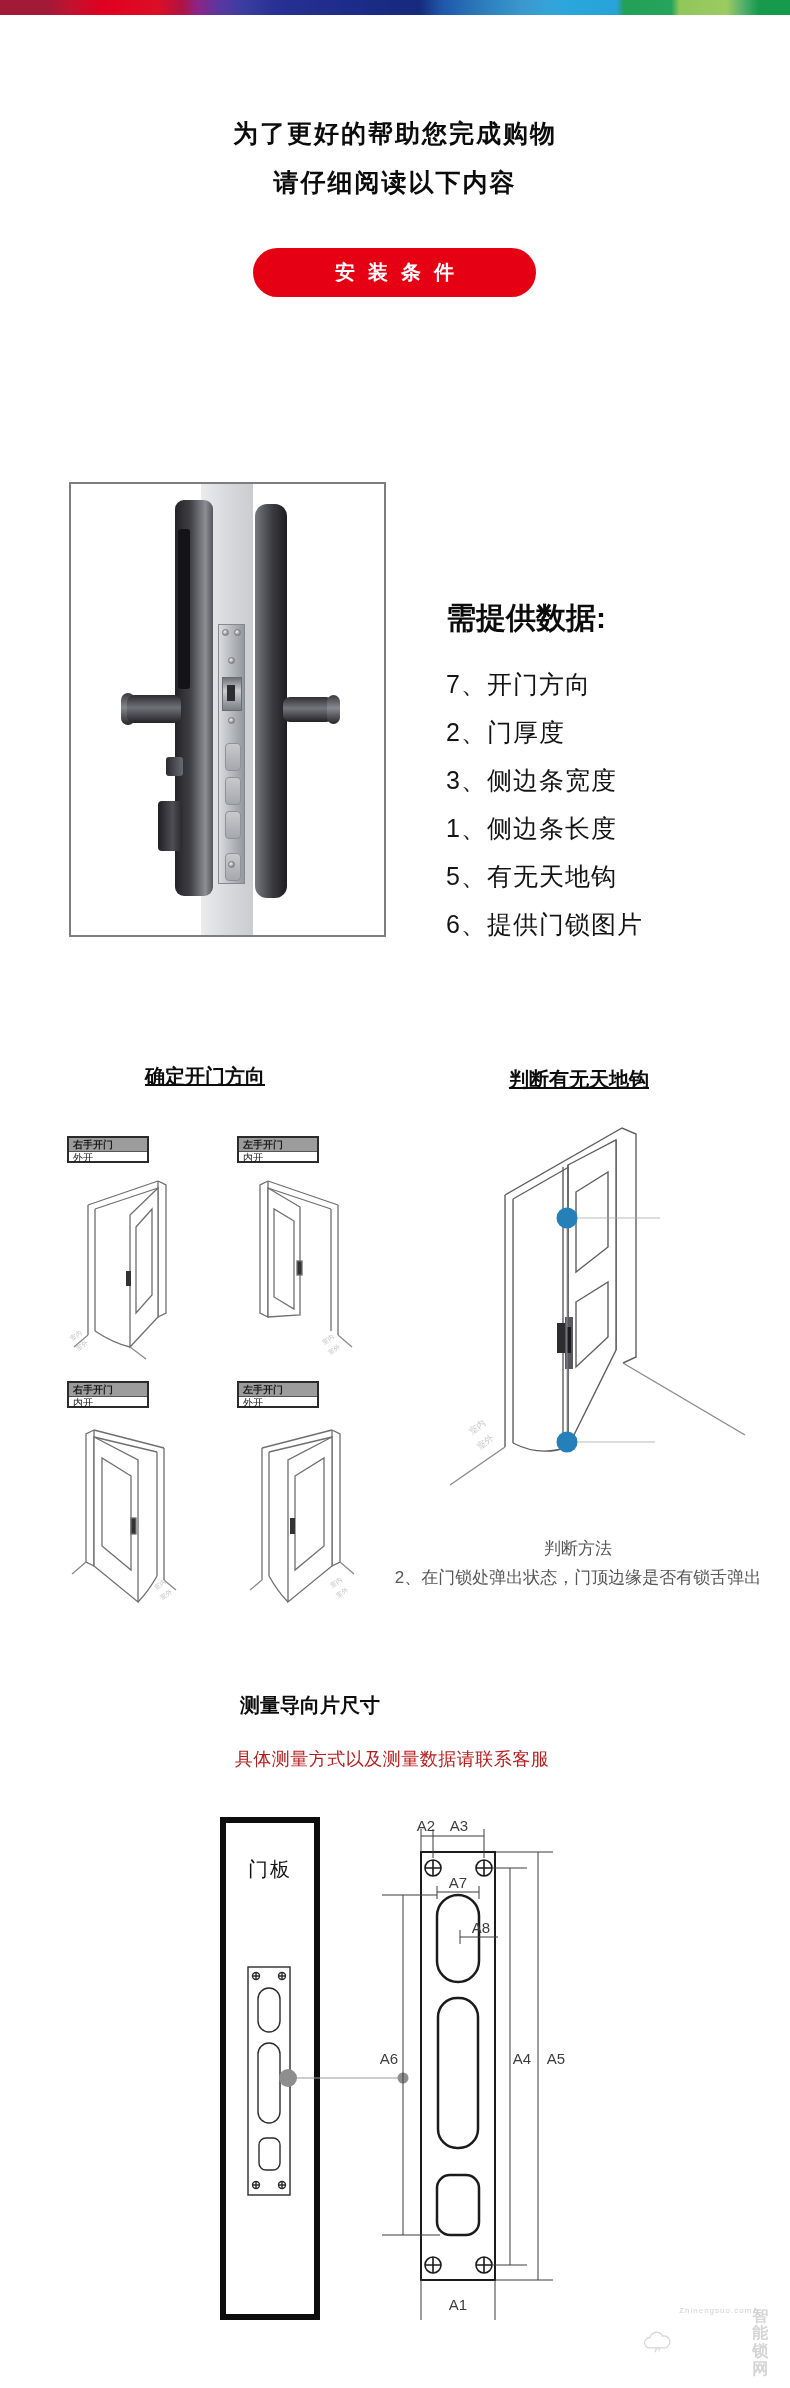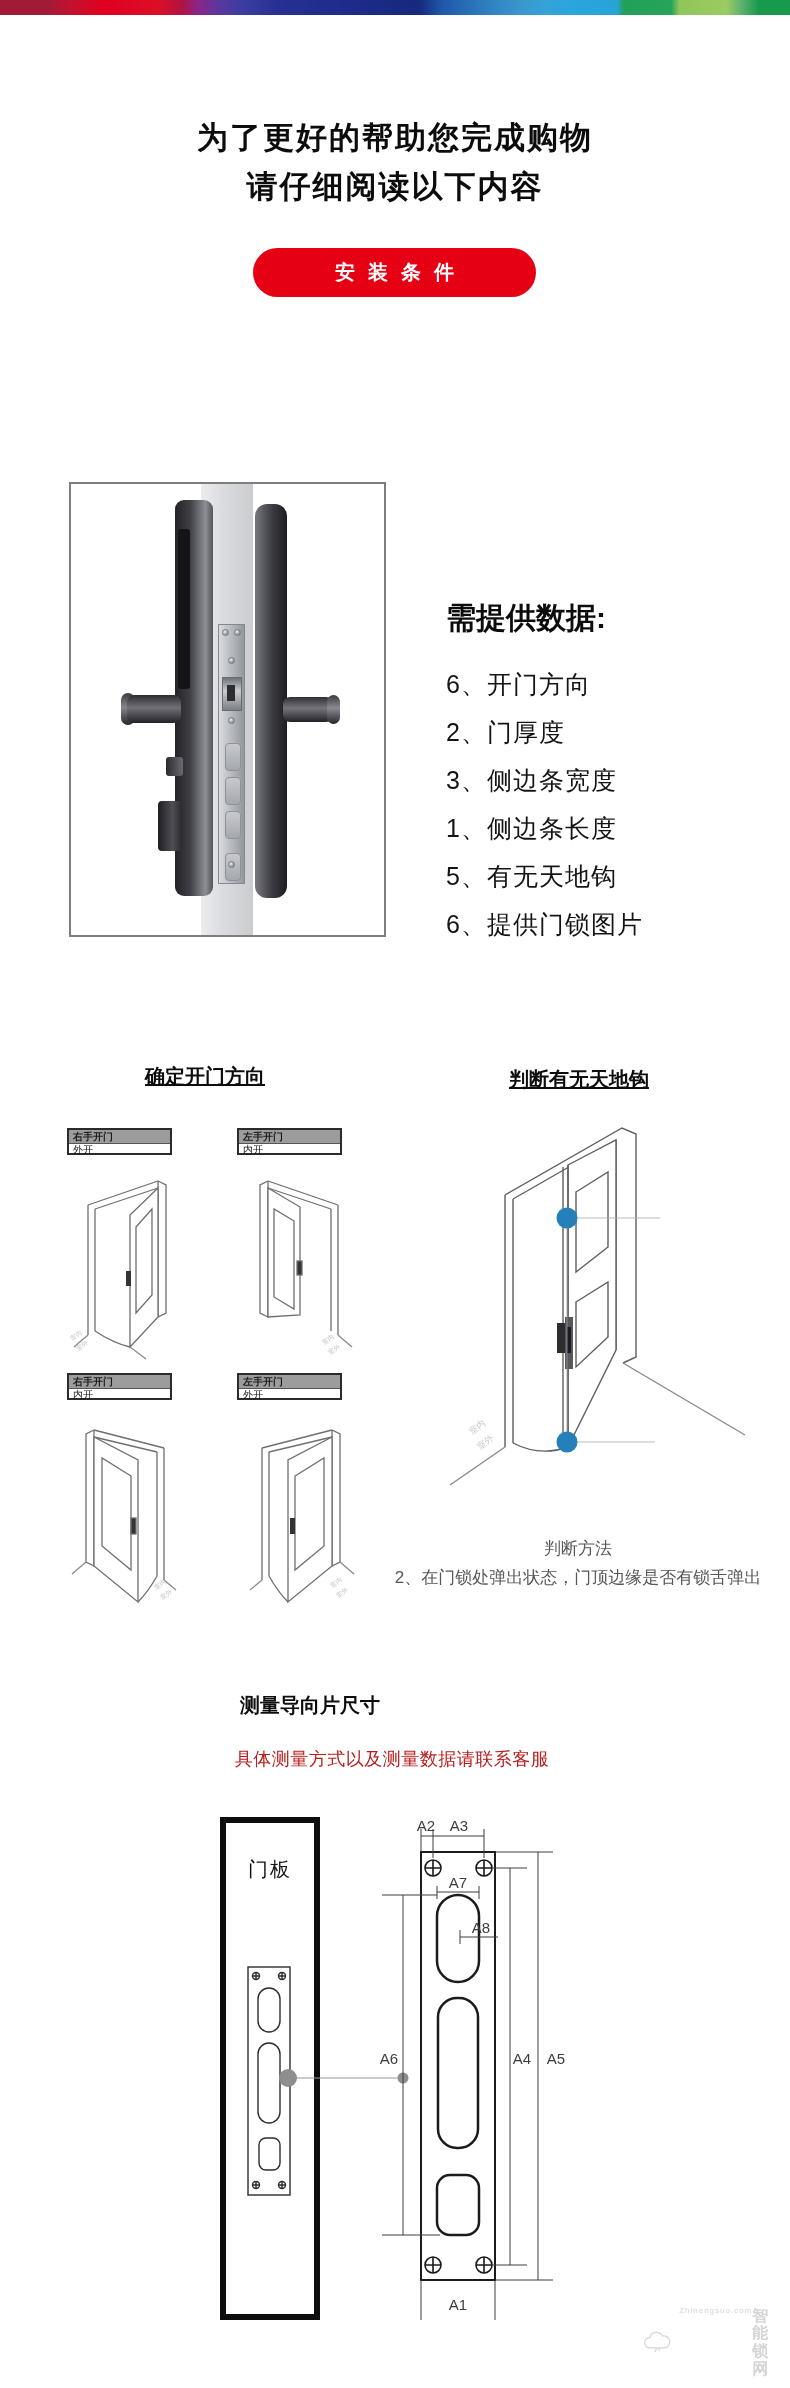--- a/index.html
+++ b/index.html
@@ -9,21 +9,21 @@
 
   
   .top-bar{left:0;top:0;width:790px;height:15px;
     background:linear-gradient(90deg,
       #a11a38 0%,#a11a38 6%,#c2122e 9%,#e00020 13%,#dc0e26 20%,#b01340 23%,
       #8c2488 25%,#5638a0 28%,#3a3da0 31%,#283093 35%,#1d2c8a 44%,#172a80 50%,
       #16297d 53%,#1f58aa 56%,#2b74b8 60%,#2e82c0 62%,#3b97cc 66%,#35a2d8 69%,
       #2ba6dd 72%,#28a3da 78%,#22a058 79%,#27a45c 85%,#90c65a 86%,#9bcb62 92%,
       #57b06d 94%,#189a4c 96%,#189a4c 100%);}
 
-  .intro-line{left:0;width:790px;text-align:center;font-size:31px;font-weight:700;color:#0c0c0c;letter-spacing:2px;}
+  .intro-line{left:0;width:790px;text-align:center;font-size:25px;font-weight:700;color:#0c0c0c;letter-spacing:2px;}
   .badge{left:253px;top:248px;width:283px;height:49px;background:#e60014;border-radius:25px;
     color:#fff;font-size:20px;font-weight:700;letter-spacing:13px;text-align:center;line-height:49px;text-indent:13px;}
 
   .product-box{left:69px;top:482px;width:317px;height:455px;border:2px solid #7e7e7e;box-sizing:border-box;background:#fff;overflow:hidden;}
   .pb{position:absolute;}
   .door-strip{left:130px;top:0;width:52px;height:100%;background:linear-gradient(90deg,#ececee,#dadbdf 45%,#cbccd0);}
   .lock-left{left:104px;top:16px;width:38px;height:396px;border-radius:9px;
     background:linear-gradient(90deg,#232327,#3f3f45 40%,#8d8d95 80%,#55555c);}
   .lock-left-window{left:107px;top:45px;width:12px;height:160px;background:#141416;border-radius:3px;}
   .lock-right{left:184px;top:20px;width:32px;height:394px;border-radius:12px;
@@ -42,21 +42,21 @@
   .handle-right-cap{left:256px;top:211px;width:13px;height:29px;border-radius:7px;background:linear-gradient(180deg,#3a3a3f,#8a8a92 45%,#26262a);}
   .knob{left:95px;top:273px;width:17px;height:19px;background:linear-gradient(90deg,#2a2a2e,#6a6a72);border-radius:3px;}
   .cylinder{left:87px;top:317px;width:24px;height:50px;background:linear-gradient(90deg,#1e1e22,#4e4e55 60%,#2a2a2e);border-radius:4px;}
 
   .dn-title{left:446px;top:598px;font-size:30px;font-weight:700;color:#0c0c0c;}
   .dn-list{left:446px;top:668px;list-style:none;margin:0;padding:0;}
   .dn-list li{font-size:25px;color:#141414;height:30px;margin-bottom:18px;letter-spacing:1px;}
 
   .sec-title{font-size:20px;font-weight:700;color:#0d0d0d;text-align:center;text-decoration:underline;}
 
-  .cell-box{width:105px;height:27px;border:2px solid #2b2b2b;box-sizing:border-box;background:#fff;}
+  .cell-box{width:82px;height:27px;border:2px solid #2b2b2b;box-sizing:border-box;background:#fff;margin-top:8px;}
   .cell-box .hd{height:13px;background:#9c9c9c;border-bottom:1px solid #555;font-size:10px;font-weight:700;color:#1b1b1b;line-height:13px;padding-left:4px;}
   .cell-box .bd{height:12px;font-size:10px;color:#161616;line-height:12px;padding-left:4px;}
 
   .method{left:378px;top:1500px;width:400px;text-align:center;color:#575757;font-size:17px;line-height:29px;margin-top:34px;}
 
   .m-title{left:240px;top:1692px;width:300px;text-align:left;font-size:20px;font-weight:700;color:#0d0d0d;}
   .m-sub{left:192px;top:1747px;width:400px;text-align:center;font-size:18px;color:#b91c1c;letter-spacing:0.5px;}
 
   .watermark{left:642px;top:2316px;width:146px;height:52px;display:flex;align-items:center;gap:5px;}
   .wm-text{display:flex;flex-direction:row;line-height:1.1;}
@@ -98,21 +98,21 @@
       <div class="pb slot-btn" style="top:118px;"></div>
       <div class="pb slot-btn" style="top:152px;"></div>
       <div class="pb slot-btn" style="top:186px;"></div>
       <div class="pb slot-btn" style="top:228px;"></div>
       <div class="pb screw" style="left:9px;top:236px;"></div>
     </div>
   </div>
 
   <div class="abs dn-title">需提供数据:</div>
   <ul class="abs dn-list">
-    <li>6、开门方向</li>
+    <li>7、开门方向</li>
     <li>2、门厚度</li>
     <li>3、侧边条宽度</li>
     <li>1、侧边条长度</li>
     <li>5、有无天地钩</li>
     <li>6、提供门锁图片</li>
   </ul>
 
   <div class="abs sec-title" style="left:70px;top:1063px;width:270px;">确定开门方向</div>
   <div class="abs sec-title" style="left:449px;top:1066px;width:260px;">判断有无天地钩</div>
 

